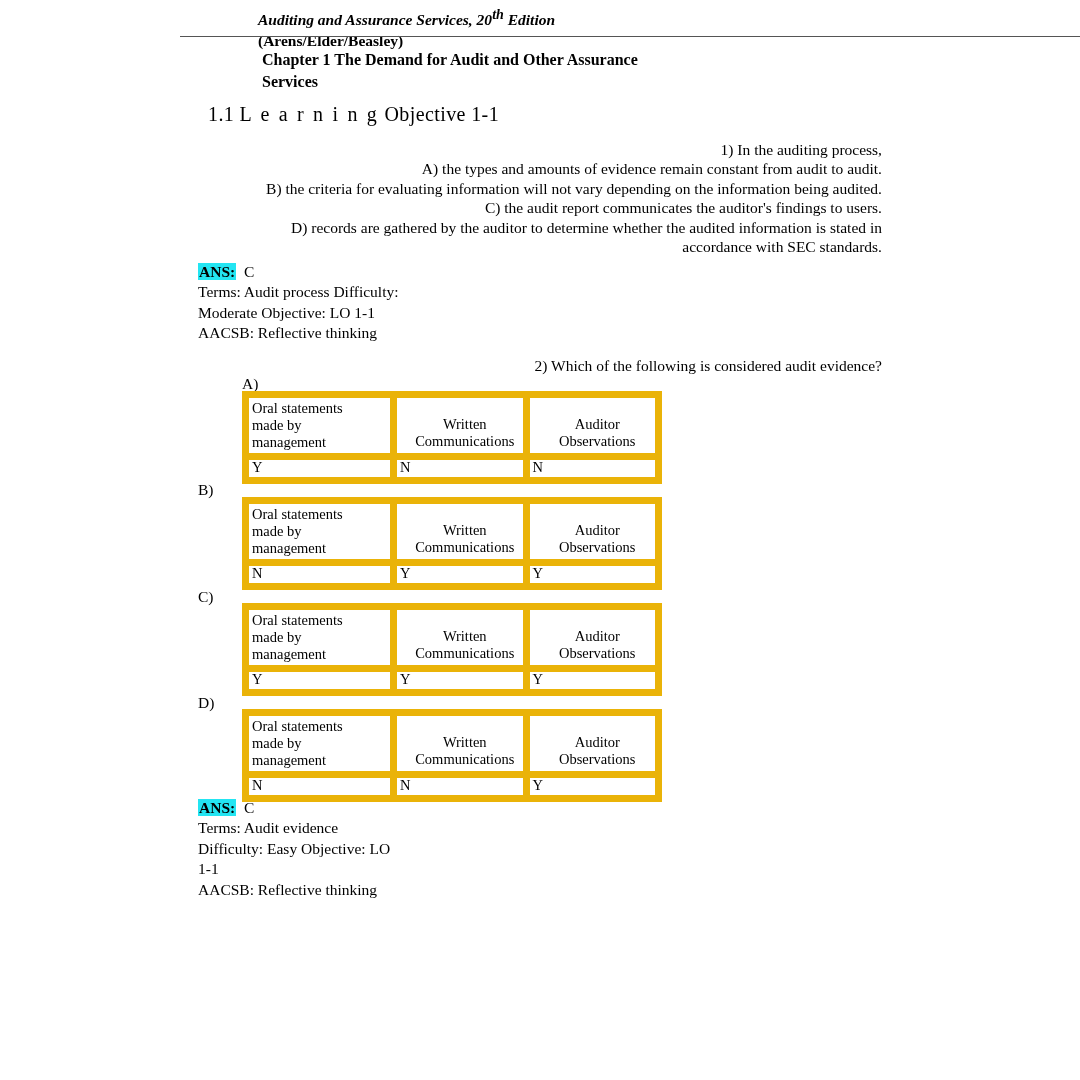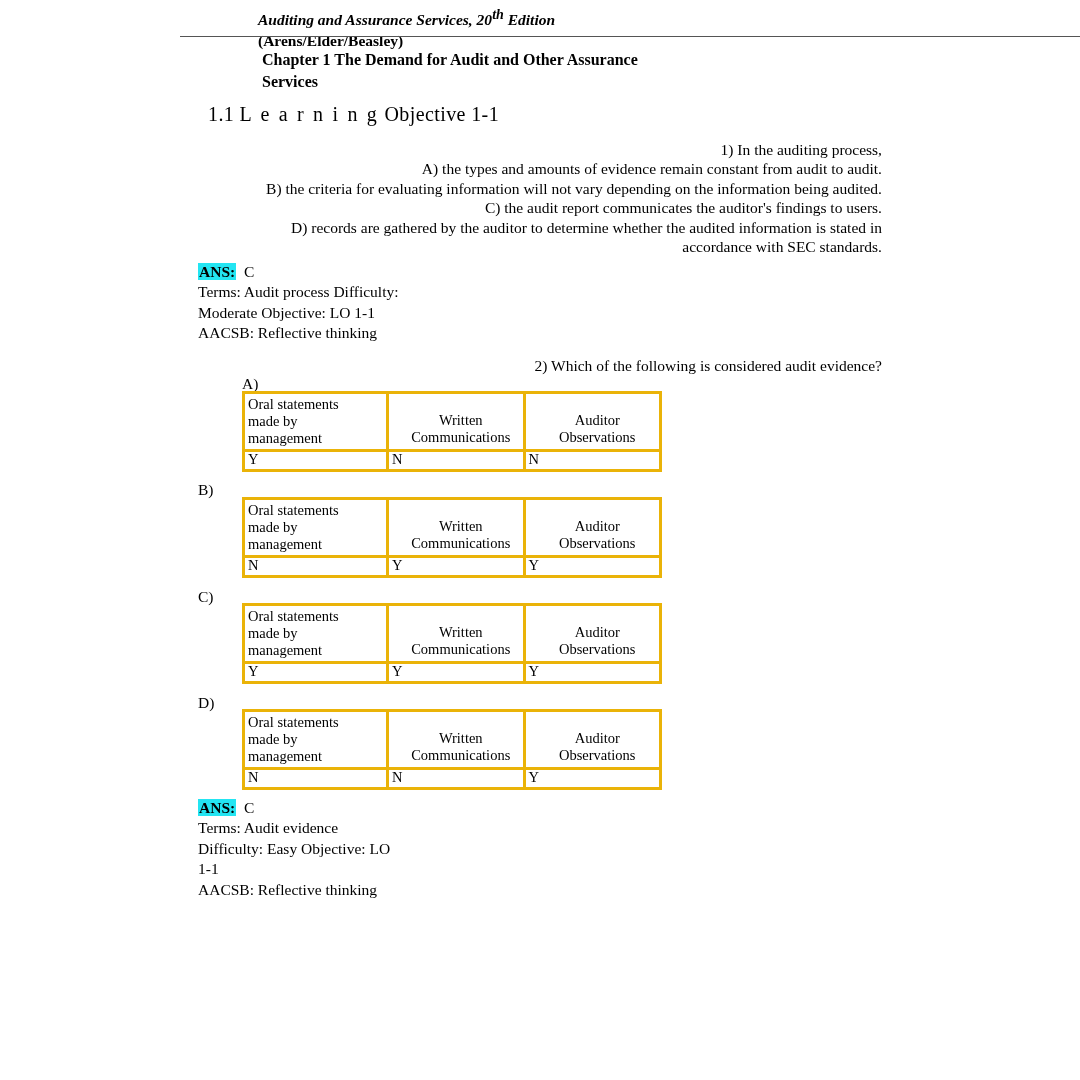--- a/index.html
+++ b/index.html
@@ -104,21 +104,21 @@
 
   
   table.evid {
     position: absolute;
     border-collapse: collapse;
     width: 420px;
     font-size: 14.5px;
     table-layout: fixed;
   }
   table.evid td {
-    border: 3px solid #eab308;
+    border: 7px solid #eab308;
     padding: 0;
     vertical-align: top;
     margin-left: 40px;
   }
   table.evid td.hd-left {
     width: 135px;
     padding: 2px 3px;
     line-height: 1.18;
   }
   table.evid td.hd-center {

